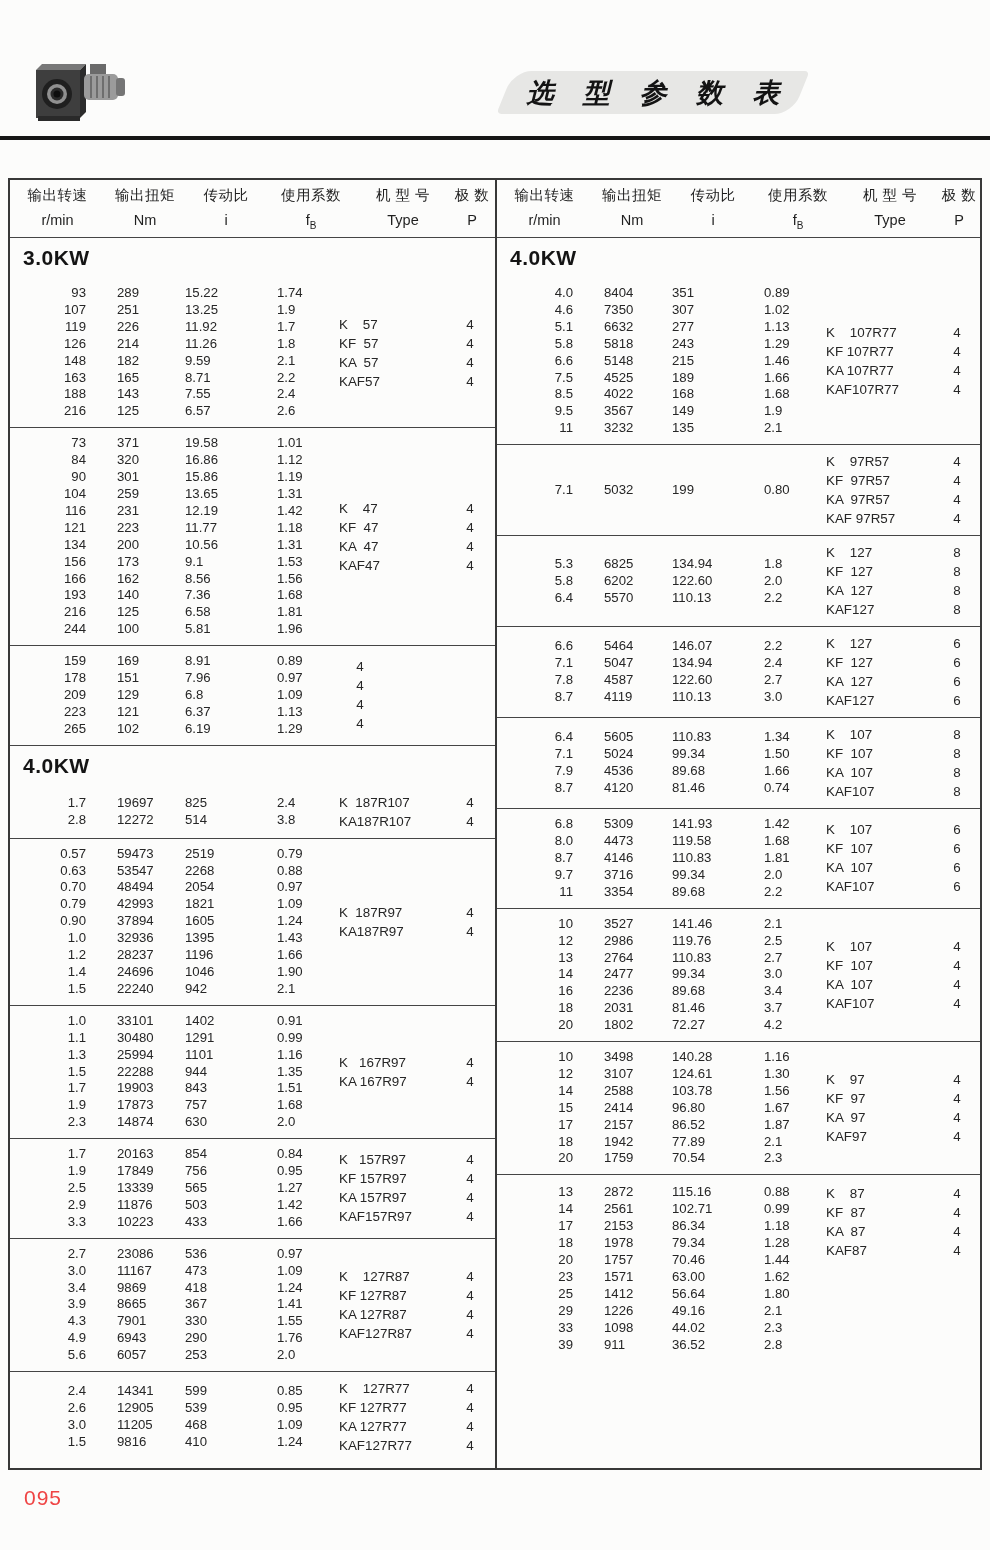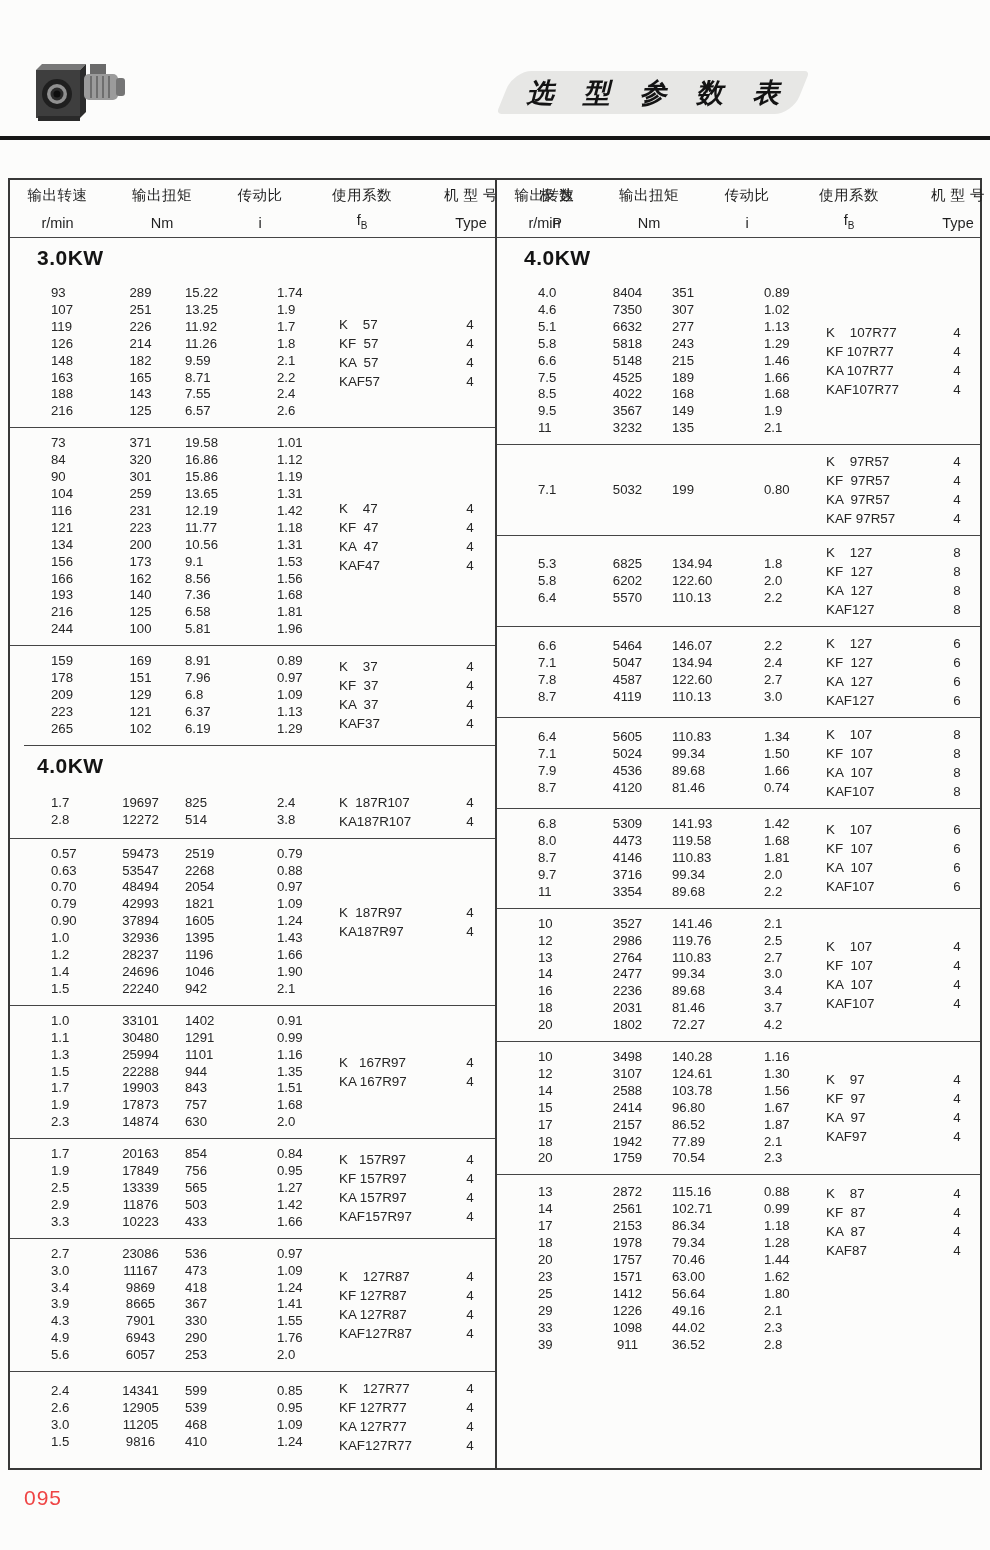--- a/index.html
+++ b/index.html
@@ -28,41 +28,41 @@
   .table{
     position:absolute;left:8px;top:178px;width:974px;height:1292px;
     border:2px solid #383838;display:flex;box-sizing:border-box;
   }
   .half{width:50%;display:flex;flex-direction:column;box-sizing:border-box;min-height:0;}
   .half.right{border-left:2px solid #383838;}
   .thead{
     height:57px;flex-shrink:0;border-bottom:1px solid #454545;
     display:flex;flex-direction:column;justify-content:space-evenly;
   }
-  .hrow{display:flex;align-items:flex-end;gap:17px;}
+  .hrow{display:flex;align-items:flex-start;}
   .hc{flex-shrink:0;text-align:center;font-size:14.5px;color:#1f1f1f;white-space:nowrap;}
   .hrow.cn .hc{font-weight:500;letter-spacing:0.5px;}
   .hc1{width:95px}.hc2{width:80px}.hc3{width:82px}.hc4{width:88px}.hc5{width:96px}.hc6{width:42px}
   .hc sub{font-size:10px;}
 
   .tbody{display:flex;flex-direction:column;flex:1;min-height:0;}
   .tbody > *{border-top:1px solid #454545;}
   .tbody > :first-child{border-top:none;}
   .tbody .sec-title + .block{border-top:none;}
 
   .sec-title{
     height:40px;flex-shrink:0;display:flex;align-items:center;
-    padding-left:13px;font-size:21px;font-weight:bold;color:#141414;letter-spacing:0.5px;margin-left:14px;
+    padding-left:13px;font-size:21px;font-weight:bold;color:#141414;letter-spacing:0.5px;
   }
   .block{display:flex;align-items:center;padding:7px 0;overflow:hidden;min-height:0;box-sizing:border-box;}
   .half.right .last-block{flex:1 1 auto;align-items:flex-start;padding-top:9px;}
 
   .col{flex-shrink:0;box-sizing:border-box;}
-  .c1{width:76px;padding-left:41px;}
-  .c2{width:78px;padding-left:31px;text-align:center;}
+  .c1{width:76px;padding-left:41px;text-align:right;}
+  .c2{width:78px;padding-left:31px;}
   .c3{width:88px;padding-left:21px;}
   .c4{width:86px;padding-left:25px;}
   .c5{width:110px;padding-left:1px;}
   .c6{width:44px;text-align:center;}
   .dline{line-height:16.9px;font-size:13.2px;white-space:nowrap;}
   .tline{line-height:19px;font-size:13.4px;white-space:pre;}
   .pline{line-height:19px;font-size:13.4px;text-align:center;}
 </style>
 </head>
 <body>
@@ -262,26 +262,20 @@
             <div class="dline">6.37</div>
             <div class="dline">6.19</div>
           </div>
           <div class="col c4">
             <div class="dline">0.89</div>
             <div class="dline">0.97</div>
             <div class="dline">1.09</div>
             <div class="dline">1.13</div>
             <div class="dline">1.29</div>
           </div>
-          <div class="col c5">
-            <div class="tline">K    37</div>
-            <div class="tline">KF  37</div>
-            <div class="tline">KA  37</div>
-            <div class="tline">KAF37</div>
-          </div>
           <div class="col c6">
             <div class="pline">4</div>
             <div class="pline">4</div>
             <div class="pline">4</div>
             <div class="pline">4</div>
           </div>
         </div>
         <div class="sec-title">4.0KW</div>
         <div class="block">
           <div class="col c1">

